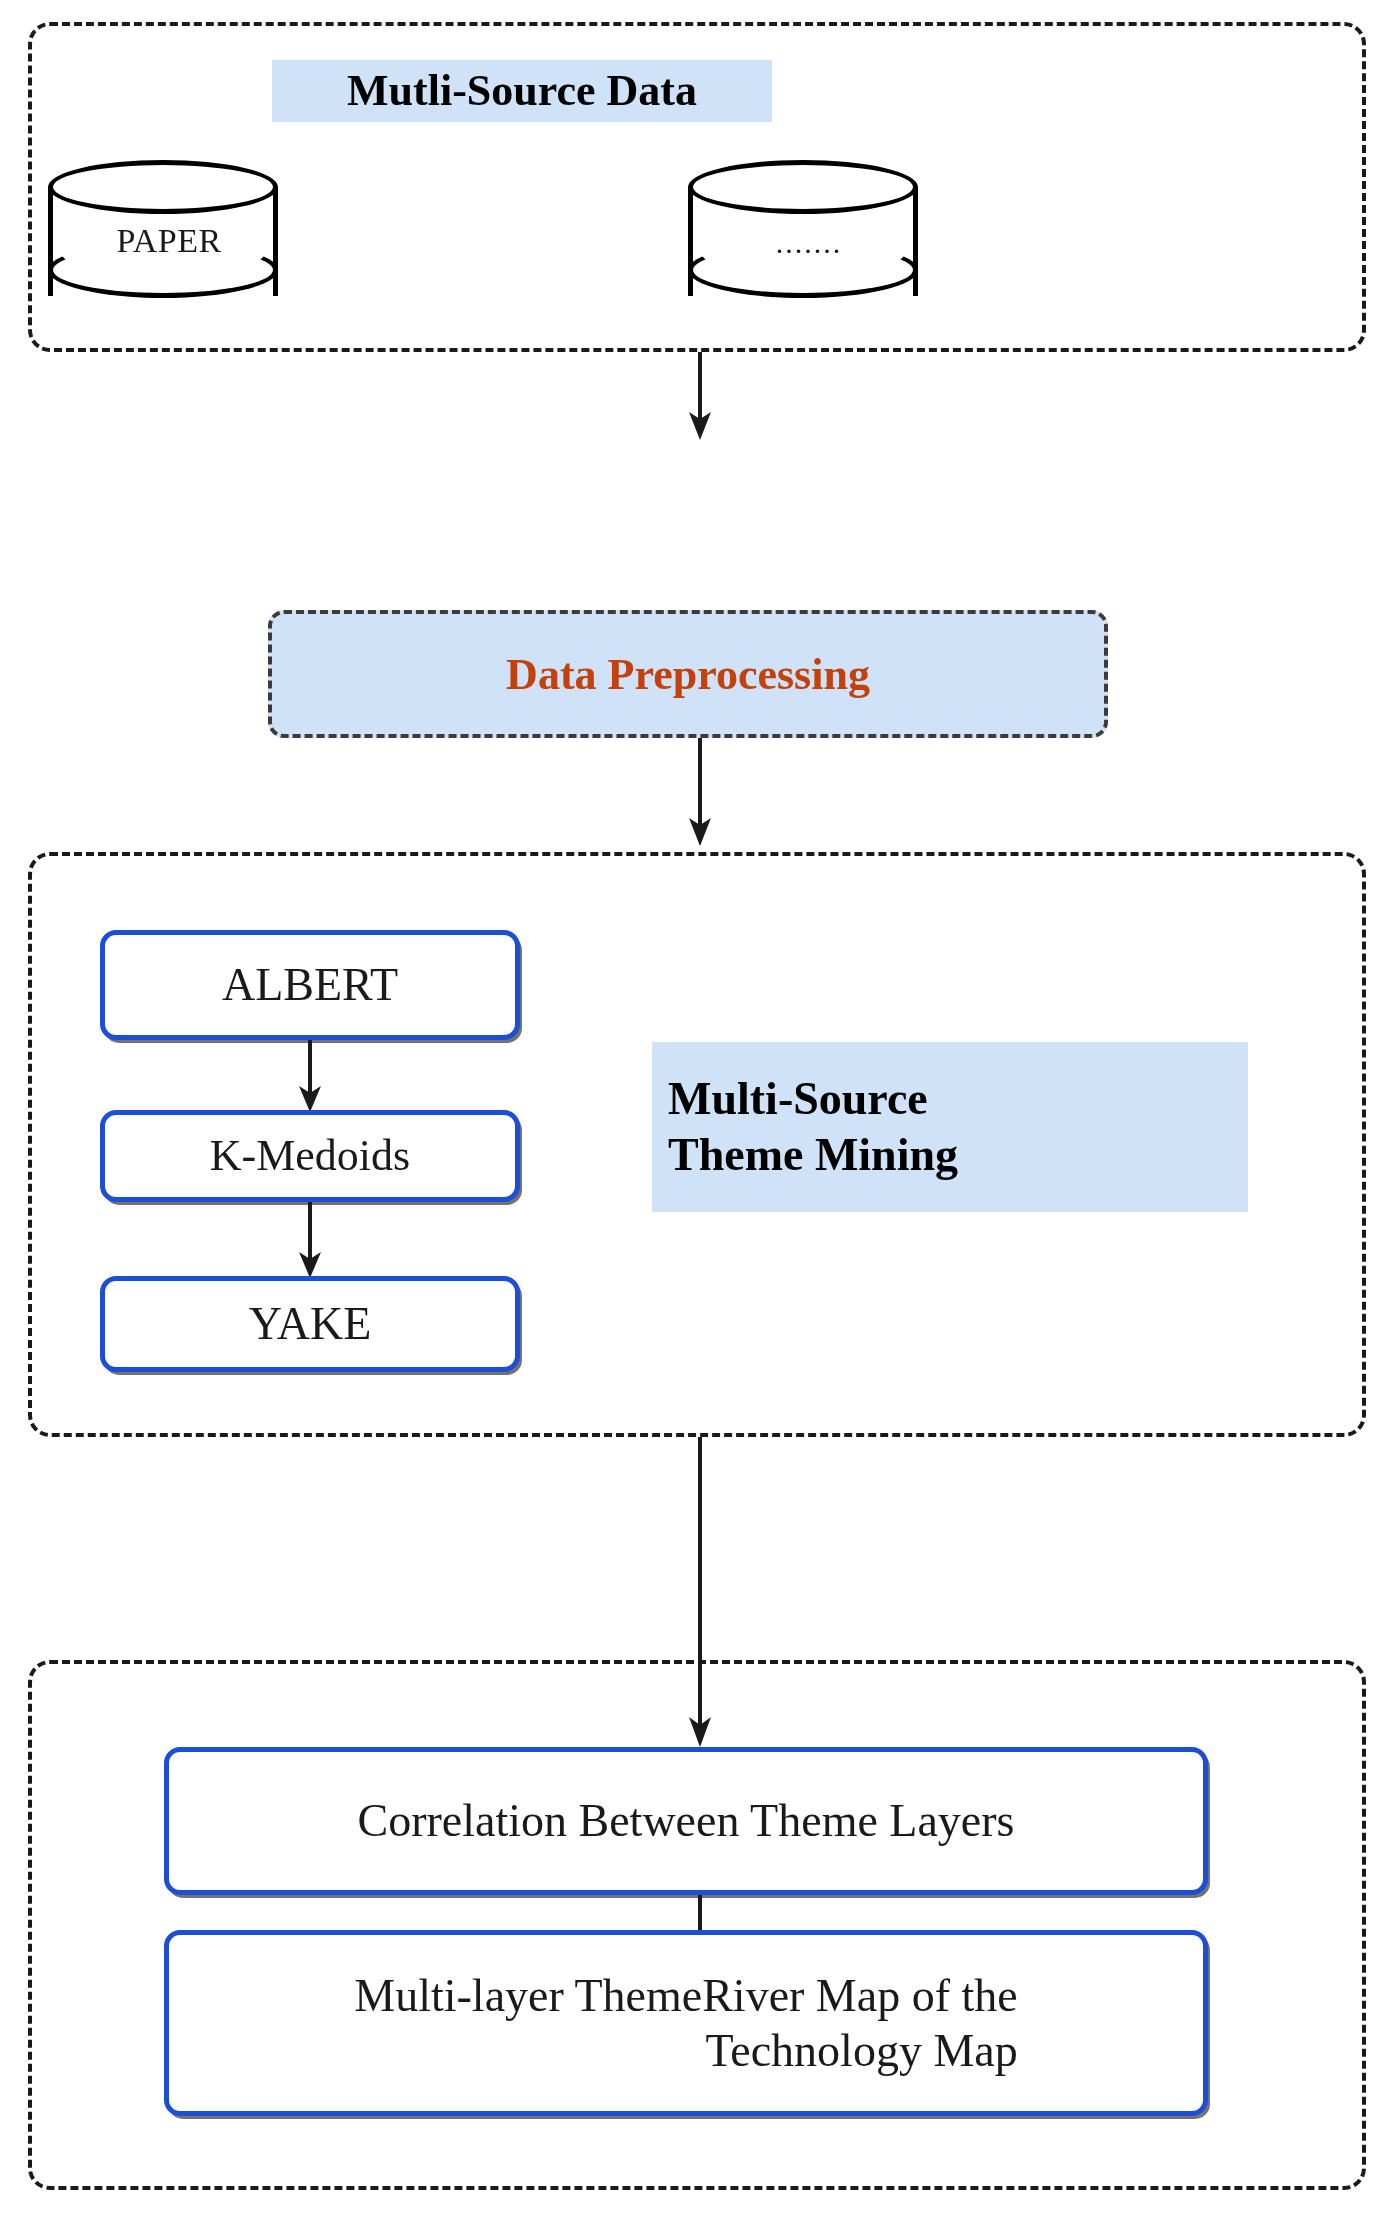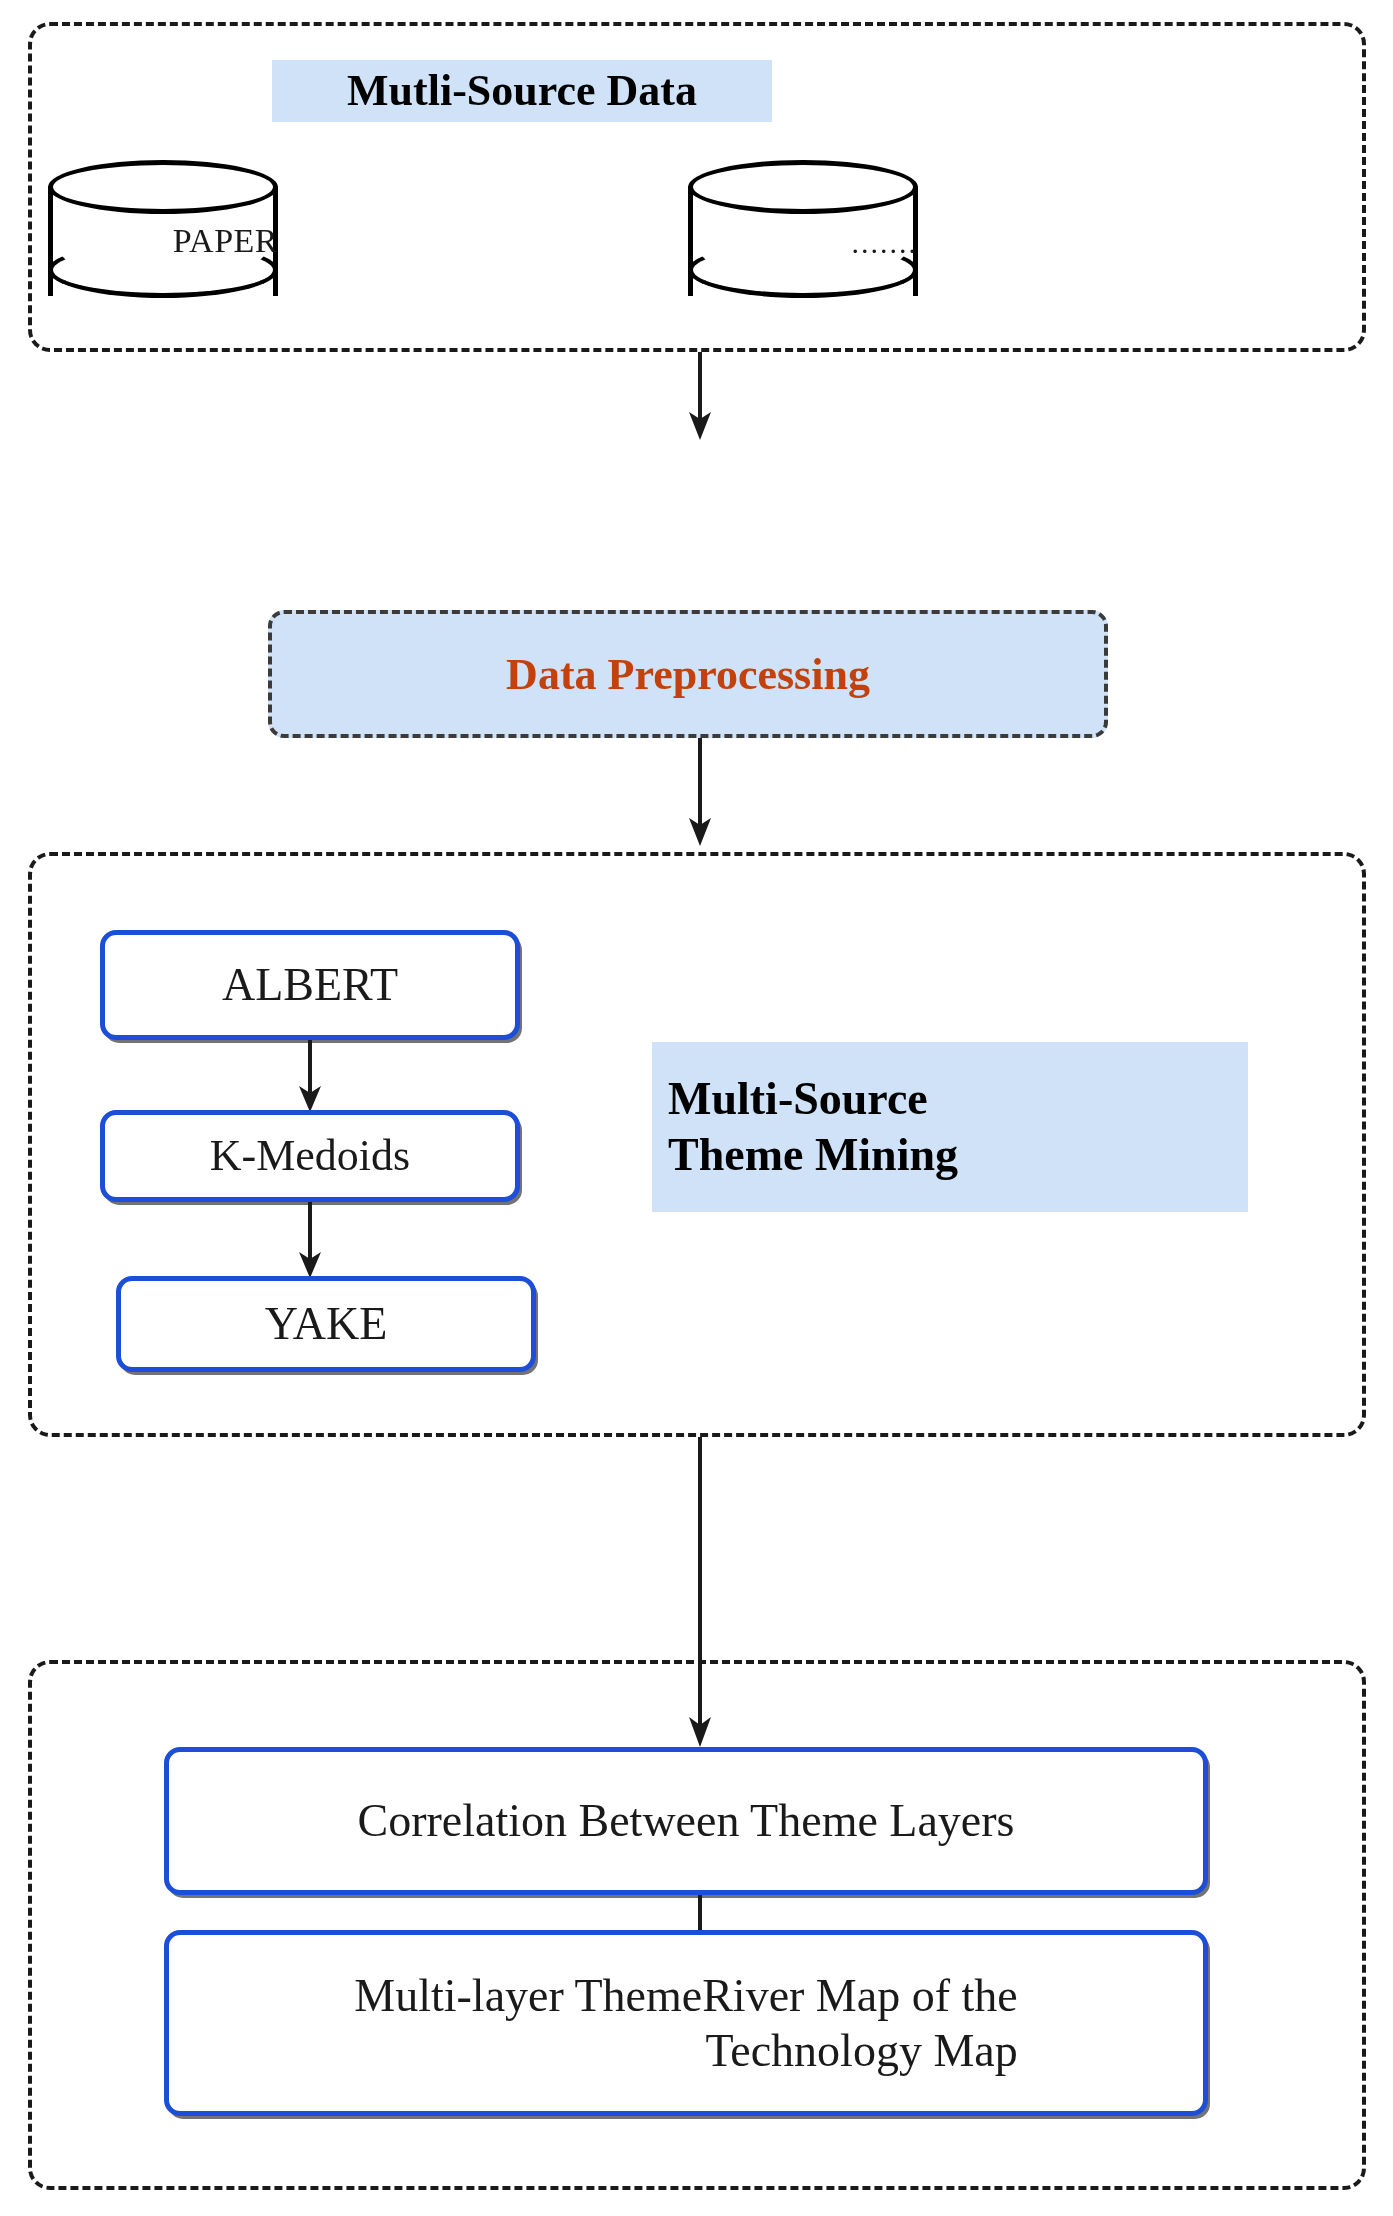--- a/index.html
+++ b/index.html
@@ -66,21 +66,21 @@
     background: #fff;
   }
   .cyl-bottom {
     border-top-color: transparent;
     background: transparent;
   }
   .cyl-label {
     position: absolute;
     left: 12px;
     right: 0;
-    text-align: right;
+    text-align: center;
     font-size: 34px;
     color: #1a1a1a;
     letter-spacing: 0.5px;
   }
   .cyl-label.dots {
     font-size: 30px;
     letter-spacing: 2px;
   }
 
   
@@ -178,21 +178,21 @@
 
   <div class="proc-box" style="left:100px; top:1110px; width:420px; height:92px; font-size:44px;">K-Medoids</div>
 
   <div class="arrow" style="left:290px; top:1202px; width:40px; height:76px;">
     <svg width="40" height="76" viewBox="0 0 40 76">
       <line x1="20" y1="0" x2="20" y2="58" stroke="#1a1a1a" stroke-width="4"></line>
       <polygon points="20,76 9,50 20,57 31,50" fill="#1a1a1a"></polygon>
     </svg>
   </div>
 
-  <div class="proc-box" style="left:116px; top:1276px; width:420px; height:96px; font-size:46px;">YAKE</div>
+  <div class="proc-box" style="left:100px; top:1276px; width:420px; height:96px; font-size:46px;">YAKE</div>
 
   <div class="arrow" style="left:680px; top:1437px; width:40px; height:310px;">
     <svg width="40" height="310" viewBox="0 0 40 310">
       <line x1="20" y1="0" x2="20" y2="290" stroke="#1a1a1a" stroke-width="4"></line>
       <polygon points="20,310 9,280 20,288 31,280" fill="#1a1a1a"></polygon>
     </svg>
   </div>
 
   <div class="dashed-box" style="left:28px; top:1660px; width:1338px; height:530px;"></div>
 

